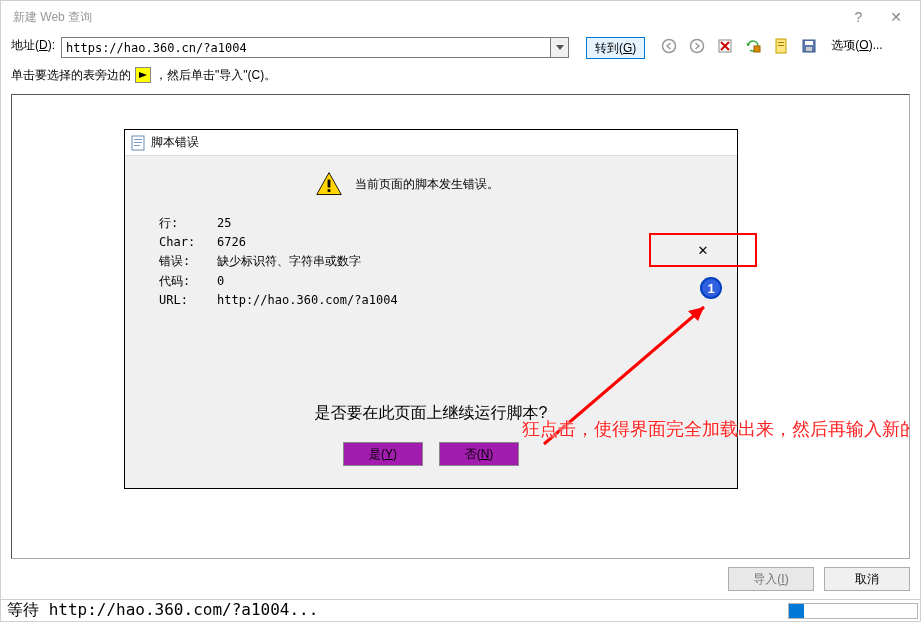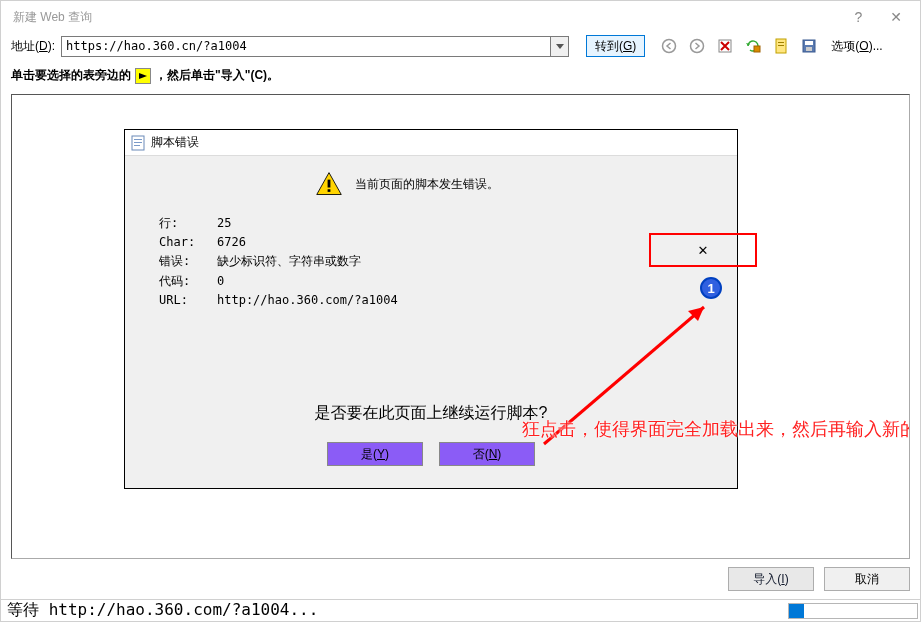--- a/index.html
+++ b/index.html
@@ -5,58 +5,58 @@
     * { margin: 0; padding: 0; box-sizing: border-box; }
     body { font-family: "Microsoft YaHei", SimSun, sans-serif; font-size: 12px; background: #fff; width: 921px; height: 622px; position: relative; overflow: hidden; }
     
     .window { border: 1px solid #d0d0d0; width: 921px; height: 622px; display: flex; flex-direction: column; }
     
     .titlebar { height: 32px; display: flex; align-items: center; justify-content: space-between; padding: 0 2px 0 12px; color: #999; }
     .titlebar-title { font-size: 12px; }
     .titlebar-controls { display: flex; align-items: center; gap: 28px; color: #777; font-size: 14px; padding-right: 16px; }
     .titlebar-btn { cursor: pointer; color: #888; }
     
-    .addrbar { height: 28px; display: flex; align-items: center; padding: 4px 10px 6px 10px; gap: 6px; }
+    .addrbar { height: 28px; display: flex; padding: 4px 10px 6px 10px; gap: 6px; }
     .addr-input-wrap { flex: 0 0 508px; height: 21px; border: 1px solid #7a7a7a; display: flex; background: #fff; }
     .addr-input { flex: 1; border: none; outline: none; padding: 0 4px; font-family: Consolas, monospace; font-size: 12px; }
     .addr-dd { width: 18px; border-left: 1px solid #7a7a7a; display: flex; align-items: center; justify-content: center; background: #f0f0f0; cursor: pointer; }
     .addr-dd svg { width: 8px; height: 5px; }
     .go-btn { height: 22px; padding: 0 8px; border: 1px solid #0078d7; background: #e6f4ff; cursor: pointer; font-size: 12px; margin-left: 11px; }
     .tool-icons { display: flex; align-items: center; gap: 12px; margin-left: 10px; }
     .tool-icon { width: 16px; height: 16px; display: flex; align-items: center; justify-content: center; cursor: pointer; }
     .options-btn { margin-left: 8px; cursor: pointer; }
     
-    .instruction { padding: 6px 10px 10px 10px; font-size: 12px; display: flex; align-items: flex-end; gap: 4px; font-weight: bold; }
+    .instruction { padding: 6px 10px 10px 10px; font-size: 12px; display: flex; align-items: flex-start; gap: 4px; }
     .instruction-arrow { width: 16px; height: 16px; background: #ffff00; border: 1px solid #888; display: inline-flex; align-items: center; justify-content: center; }
     .instruction-arrow svg { width: 10px; height: 10px; }
     
     .content-frame { flex: 1; margin: 0 10px 6px 10px; border: 1px inset #aaa; background: #fff; position: relative; overflow: hidden; }
     
     .dialog { position: absolute; left: 112px; top: 34px; width: 614px; height: 360px; border: 1px solid #000000; background: #f0f0f0; display: flex; flex-direction: column; }
     .dialog-title { height: 26px; background: #fff; display: flex; align-items: center; padding: 0 6px; gap: 6px; border-bottom: 1px solid #dcdcdc; }
     .dialog-title-icon { width: 14px; height: 16px; }
     .dialog-body { flex: 1; padding: 12px 20px 16px 20px; display: flex; flex-direction: column; }
     .dialog-header { display: flex; align-items: center; gap: 12px; margin-left: 170px; margin-top: 2px; }
     .warn-icon { width: 28px; height: 28px; }
     .dialog-msg { font-size: 12px; }
     .details { margin-top: 16px; margin-left: 14px; font-family: "Microsoft YaHei", SimSun, monospace; font-size: 12px; line-height: 1.6; }
     .details-row { display: flex; }
     .details-label { width: 58px; }
     .dialog-question { margin-top: auto; text-align: center; font-size: 16px; margin-bottom: 18px; }
     .dialog-buttons { display: flex; justify-content: center; gap: 16px; margin-bottom: 6px; }
-    .dlg-btn { width: 96px; height: 24px; border: 1px solid #888; background: #8b5cf6; cursor: pointer; font-size: 12px; }
+    .dlg-btn { width: 80px; height: 24px; border: 1px solid #888; background: #a21caf; cursor: pointer; font-size: 12px; }
     
     .annot-box { position: absolute; left: 637px; top: 138px; width: 108px; height: 34px; border: 2px solid #ff0000; pointer-events: none; }
     .annot-circle { position: absolute; left: 688px; top: 182px; width: 22px; height: 22px; border: 2px solid #0040c0; border-radius: 50%; background: #3060e0; color: #fff; font-weight: bold; font-size: 13px; display: flex; align-items: center; justify-content: center; pointer-events: none; }
     .annot-arrow { position: absolute; left: 524px; top: 204px; width: 180px; height: 150px; pointer-events: none; }
     .annot-text { position: absolute; left: 510px; top: 322px; font-size: 18px; color: #ff2020; white-space: nowrap; text-shadow: 0 0 2px #fff, 0 0 2px #fff; pointer-events: none; font-weight: 500; }
     
     .bottom-buttons { height: 34px; display: flex; justify-content: flex-end; align-items: center; gap: 10px; padding: 0 10px 6px 0; margin-top: auto; }
     .bottom-btn { width: 86px; height: 24px; border: 1px solid #adadad; background: #f0f0f0; cursor: pointer; font-size: 12px; }
-    .bottom-btn.disabled { color: #0f172a; background: #e8e8e8; cursor: default; }
+    .bottom-btn.disabled { color: #737373; background: #e8e8e8; cursor: default; }
     
     .statusbar { height: 22px; border-top: 1px solid #d0d0d0; display: flex; align-items: center; padding: 0 2px 0 6px; font-size: 16px; font-family: SimSun, monospace; }
     .status-text { flex: 1; }
     .progress { width: 130px; height: 16px; border: 1px solid #b6b6b6; background: #fff; display: flex; }
     .progress-fill { height: 100%; background: #0078d7; }
   </style>
 </head>
 <body>
 
 <div class="window">

